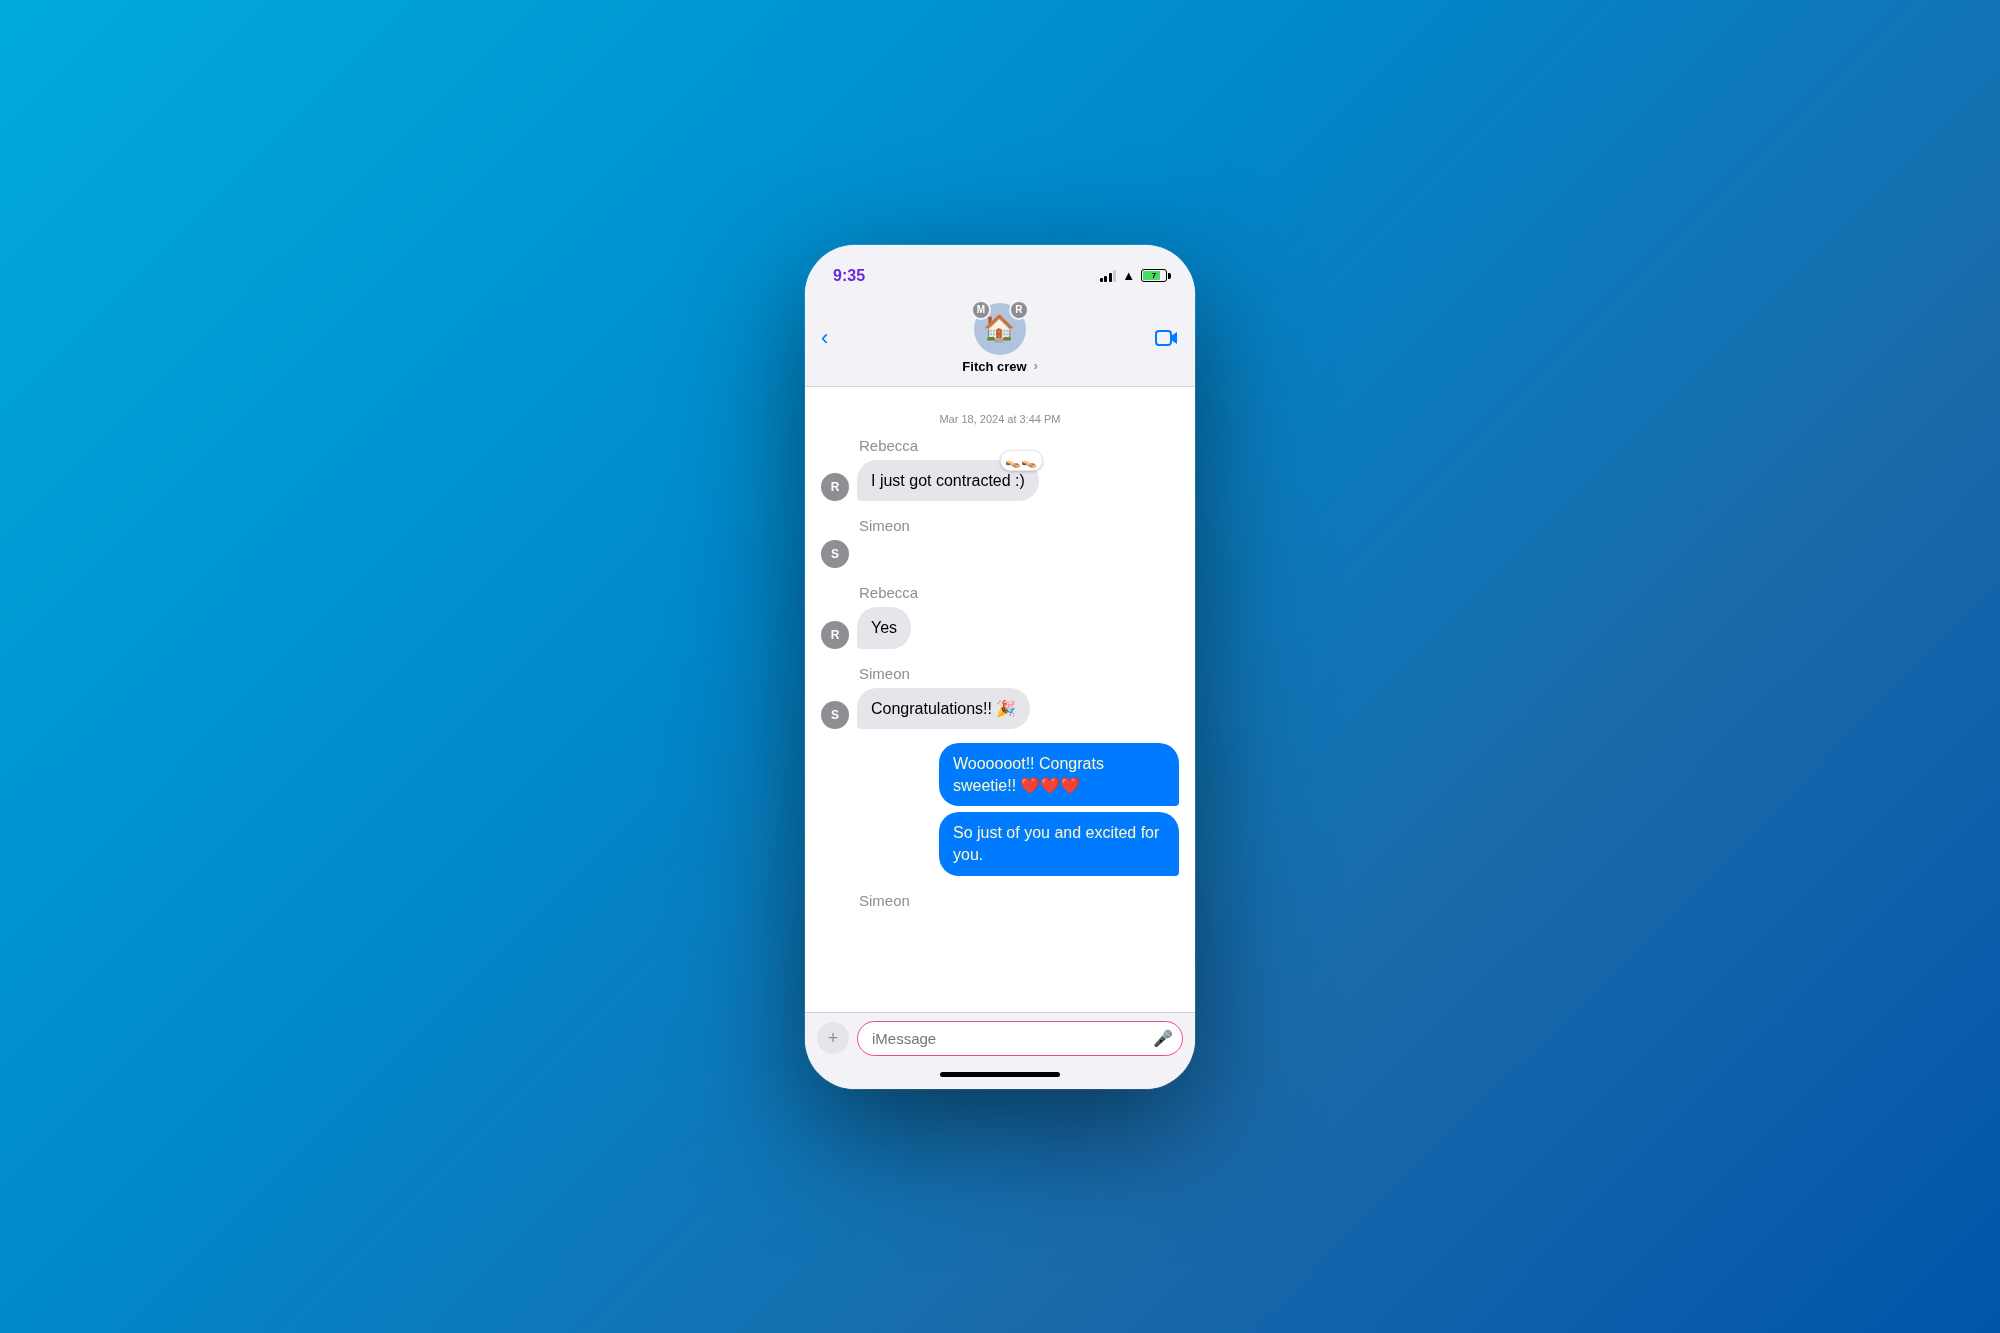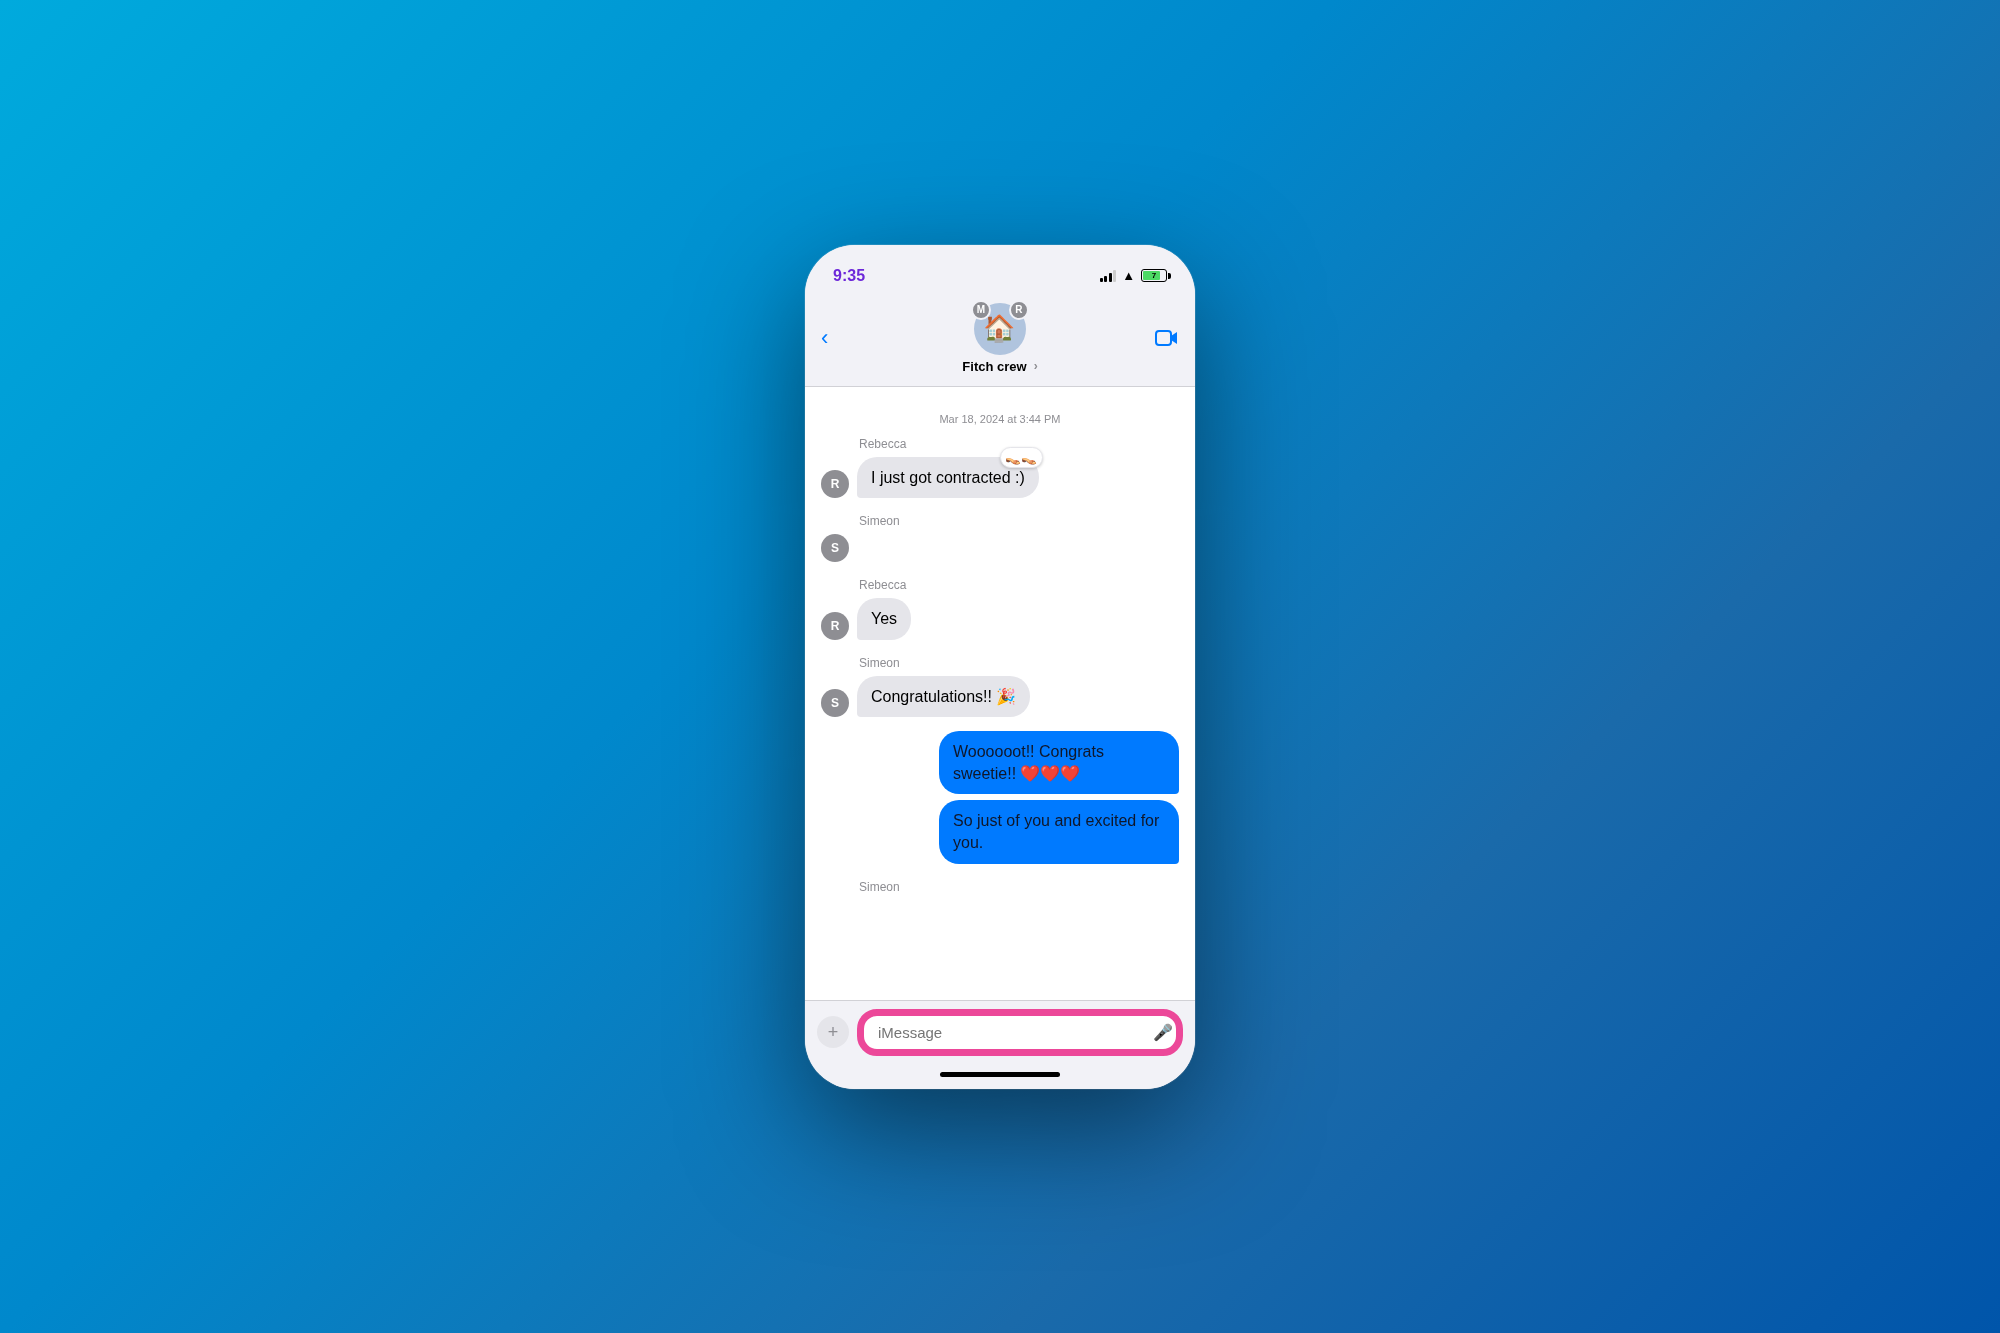--- a/index.html
+++ b/index.html
@@ -219,21 +219,21 @@
     }
 
     .timestamp-label {
       text-align: center;
       font-size: 11px;
       color: #8e8e93;
       margin: 8px 0;
     }
 
     .sender-label {
-      font-size: 12px;
+      font-size: 15px;
       color: #8e8e93;
       margin-bottom: 2px;
     }
 
     .sender-label.left {
       padding-left: 38px;
     }
 
     .message-row {
       display: flex;
@@ -270,21 +270,21 @@
     }
 
     .bubble.received {
       background: #e5e5ea;
       color: #000;
       border-bottom-left-radius: 4px;
     }
 
     .bubble.sent {
       background: #007aff;
-      color: #0f172a;
+      color: #fef9c3;
       border-bottom-right-radius: 4px;
     }
 
     .reaction-badge {
       position: absolute;
       top: -10px;
       right: -4px;
       background: #fff;
       border-radius: 12px;
       padding: 1px 4px;
@@ -319,21 +319,21 @@
     }
 
     .input-wrapper {
       flex: 1;
       position: relative;
     }
 
     .input-field {
       width: 100%;
       background: #fff;
-      border: 7px solid #ec4899;
+      border: 1px solid #ec4899;
       border-radius: 20px;
       padding: 8px 40px 8px 14px;
       font-size: 15px;
       color: #8e8e93;
       outline: none;
       font-family: inherit;
     }
 
     .mic-icon {
       position: absolute;

